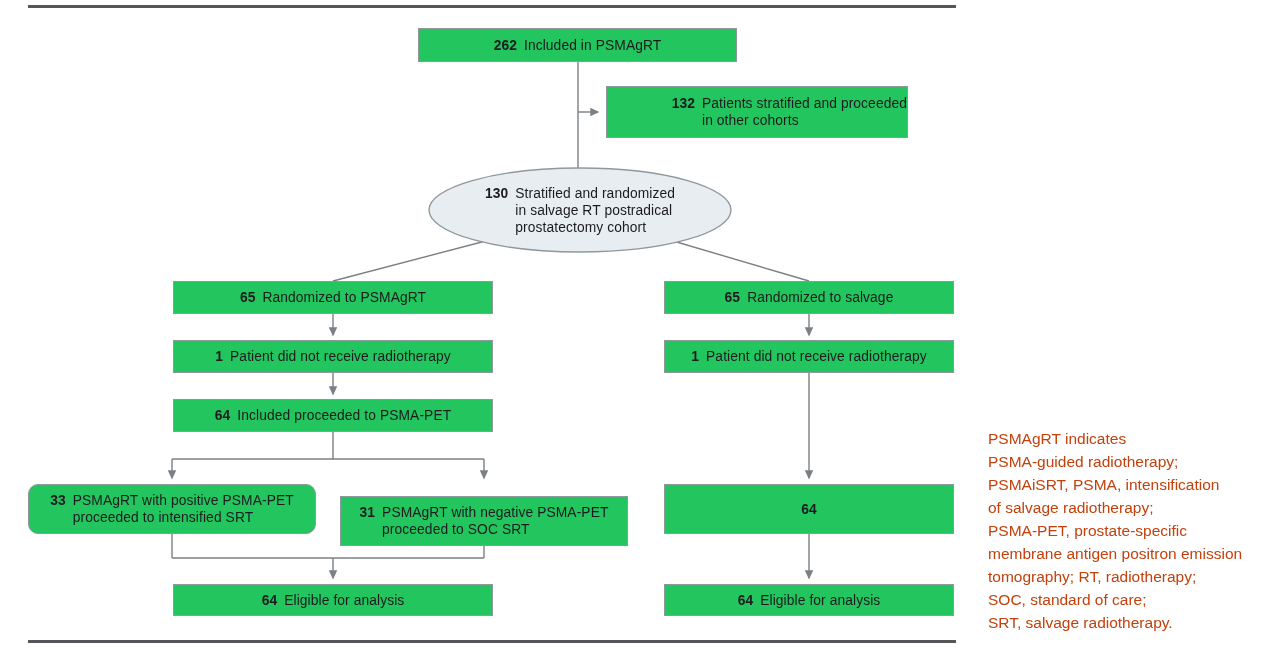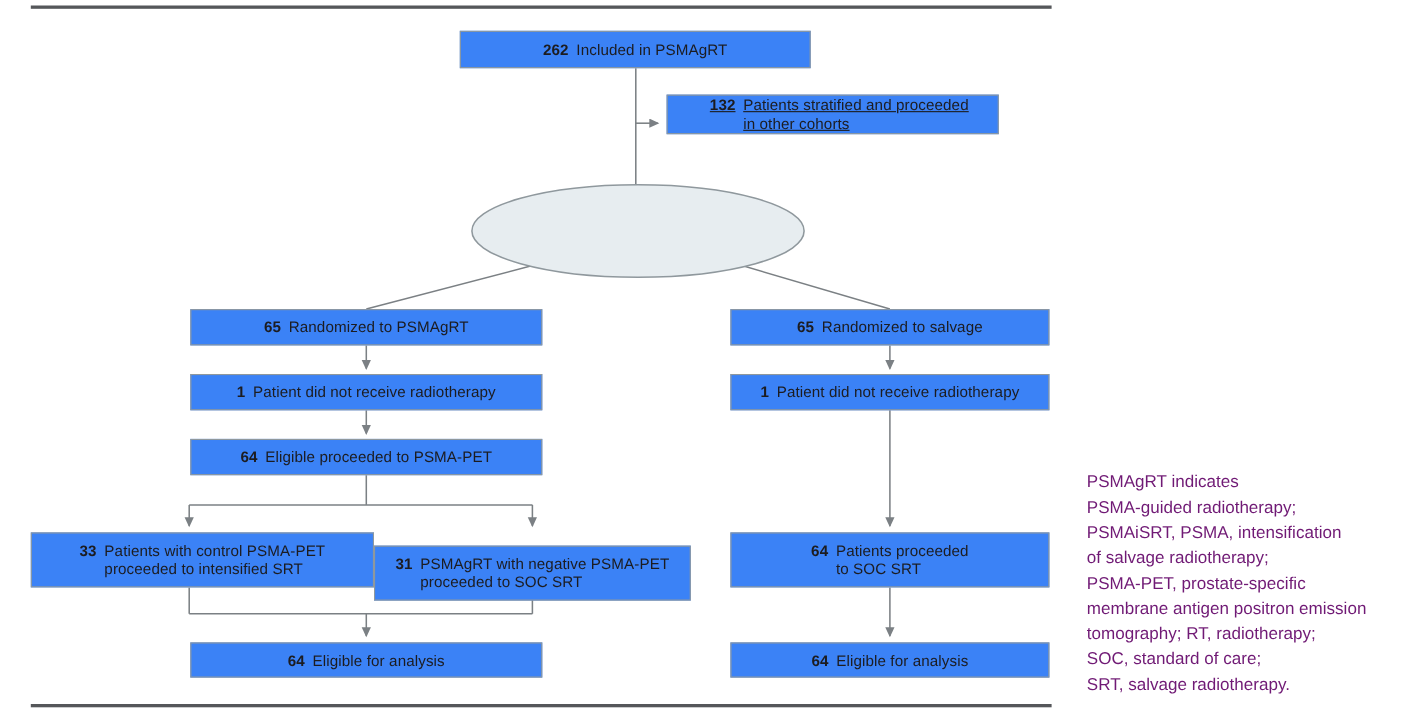--- a/index.html
+++ b/index.html
@@ -6,36 +6,36 @@
   .stage{
     position:relative;width:1276px;height:649px;background:#ffffff;overflow:hidden;
     font-family:"Liberation Sans","DejaVu Sans",sans-serif;color:#1c1c20;
   }
   .rule{position:absolute;height:3px;background:#55575a;}
   .rule.top{left:28px;top:5px;width:928px;}
   .rule.bottom{left:28px;top:640px;width:928px;}
   svg.connectors{position:absolute;left:0;top:0;z-index:1;}
   .node{
     position:absolute;z-index:2;box-sizing:border-box;
-    background:#3b82f6;border:1.4px solid #8f989d;
+    background:#22c55e;border:1.4px solid #8f989d;
     display:flex;align-items:center;justify-content:center;
     font-size:13.8px;line-height:17px;letter-spacing:0.1px;
   }
   .ellipse-text{
     position:absolute;z-index:3;display:flex;align-items:center;justify-content:center;
     font-size:13.8px;line-height:17px;letter-spacing:0.1px;
   }
   .content{display:flex;align-items:flex-start;gap:7px;}
   .num{font-weight:bold;white-space:nowrap;}
   .txt{white-space:pre-line;}
   .txt.center{text-align:left;}
   .txt.left{text-align:left;}
   .caption{
     position:absolute;left:988px;top:427px;width:288px;z-index:2;
-    font-size:15.5px;line-height:23px;color:#701a75;white-space:pre-line;
+    font-size:15.5px;line-height:23px;color:#c2410c;white-space:pre-line;
   }
 </style>
 </head>
 <body>
 
 <div class="stage">
 
   <div class="rule top"></div>
   <div class="rule bottom"></div>
 
@@ -75,28 +75,36 @@
     <ellipse cx="580" cy="210" rx="151" ry="42" fill="#e7edf0" stroke="#8f989d" stroke-width="1.4"></ellipse>
   </svg>
 
   <div class="node" style="left:418px;top:28px;width:319px;height:34px;">
     <div class="content">
       <span class="num">262</span>
       <span class="txt center">Included in PSMAgRT</span>
     </div>
   </div>
 
-  <div class="node" style="left:606px;top:86px;width:302px;height:36px;justify-content:center;padding-left:12px;text-decoration:underline;">
+  <div class="node" style="left:606px;top:86px;width:302px;height:52px;justify-content:flex-end;padding-left:12px;">
     <div class="content">
       <span class="num">132</span>
       <span class="txt left">Patients stratified and proceeded
 in other cohorts</span>
     </div>
   </div>
 
+  <div class="ellipse-text" style="left:455px;top:184px;width:250px;height:52px;">
+    <div class="content">
+      <span class="num">130</span>
+      <span class="txt center">Stratified and randomized
+in salvage RT postradical
+prostatectomy cohort</span>
+    </div>
+  </div>
 
   <div class="node" style="left:173px;top:281px;width:320px;height:33px;">
     <div class="content">
       <span class="num">65</span>
       <span class="txt center">Randomized to PSMAgRT</span>
     </div>
   </div>
 
   <div class="node" style="left:664px;top:281px;width:290px;height:33px;">
     <div class="content">
@@ -115,45 +123,43 @@
   <div class="node" style="left:664px;top:340px;width:290px;height:33px;">
     <div class="content">
       <span class="num">1</span>
       <span class="txt center">Patient did not receive radiotherapy</span>
     </div>
   </div>
 
   <div class="node" style="left:173px;top:399px;width:320px;height:33px;">
     <div class="content">
       <span class="num">64</span>
-      <span class="txt center">Eligible proceeded to PSMA-PET</span>
+      <span class="txt center">Included proceeded to PSMA-PET</span>
     </div>
   </div>
 
-  <div class="node" style="left:28px;top:484px;width:312px;height:50px;">
+  <div class="node" style="left:28px;top:484px;width:288px;height:50px;border-radius:10px;">
     <div class="content">
       <span class="num">33</span>
-      <span class="txt center">Patients with control PSMA-PET
+      <span class="txt center">PSMAgRT with positive PSMA-PET
 proceeded to intensified SRT</span>
     </div>
   </div>
 
   <div class="node" style="left:340px;top:496px;width:288px;height:50px;">
     <div class="content">
       <span class="num">31</span>
       <span class="txt center">PSMAgRT with negative PSMA-PET
 proceeded to SOC SRT</span>
     </div>
   </div>
 
   <div class="node" style="left:664px;top:484px;width:290px;height:50px;">
     <div class="content">
       <span class="num">64</span>
-      <span class="txt center">Patients proceeded
-to SOC SRT</span>
     </div>
   </div>
 
   <div class="node" style="left:173px;top:584px;width:320px;height:32px;">
     <div class="content">
       <span class="num">64</span>
       <span class="txt center">Eligible for analysis</span>
     </div>
   </div>
 

